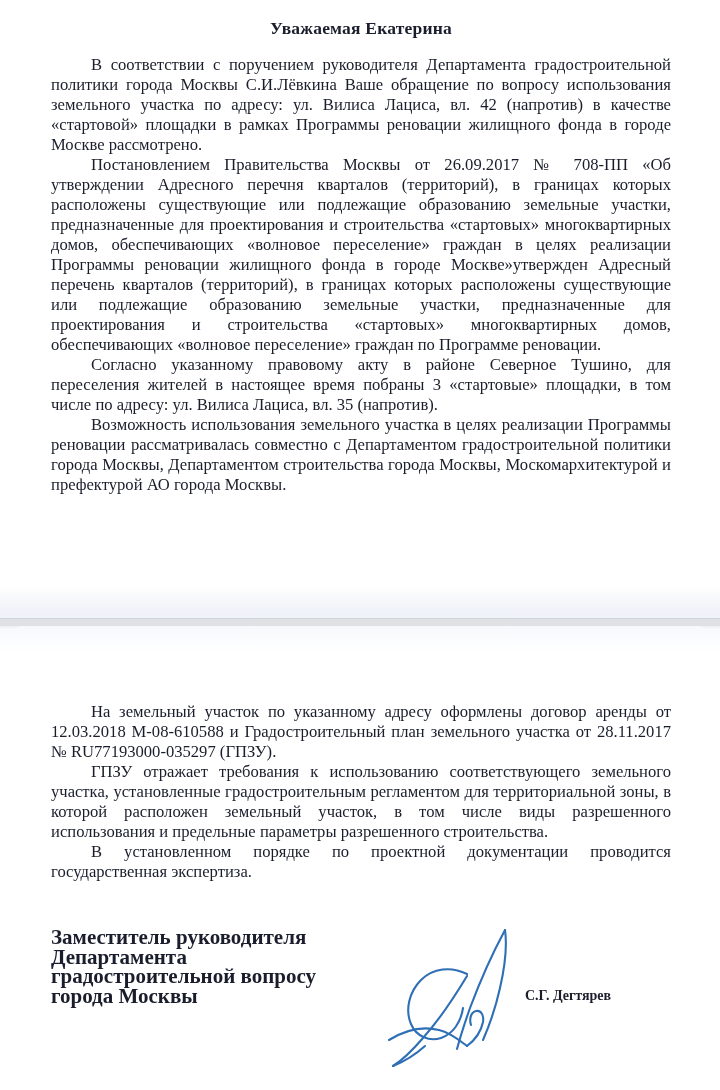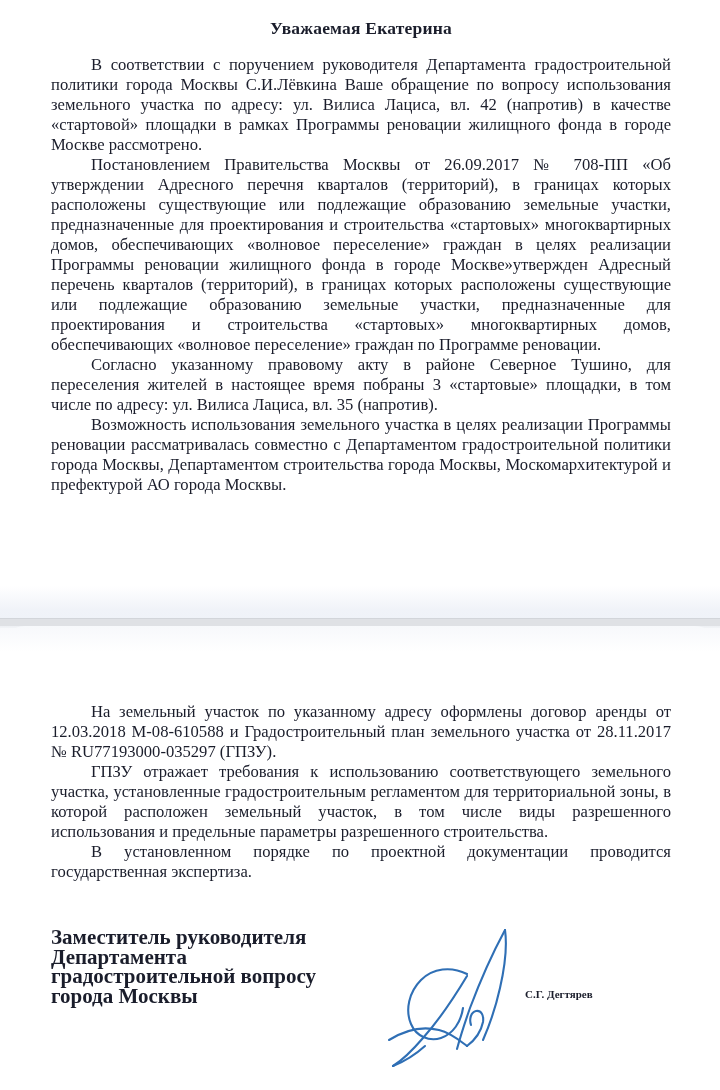--- a/index.html
+++ b/index.html
@@ -102,21 +102,21 @@
     line-height: 19.6px;
     font-weight: bold;
     margin: 0;
     width: 300px;
     font-family: Liberation Serif, serif;
   }
   .sig-name {
     position: absolute;
     left: 474px;
     top: 60px;
-    font-size: 11px;
+    font-size: 14px;
     font-weight: bold;
     white-space: nowrap;
   }
   .signature-ink {
     position: absolute;
     left: 320px;
     top: -6px;
     width: 190px;
     height: 150px;
     pointer-events: none;

